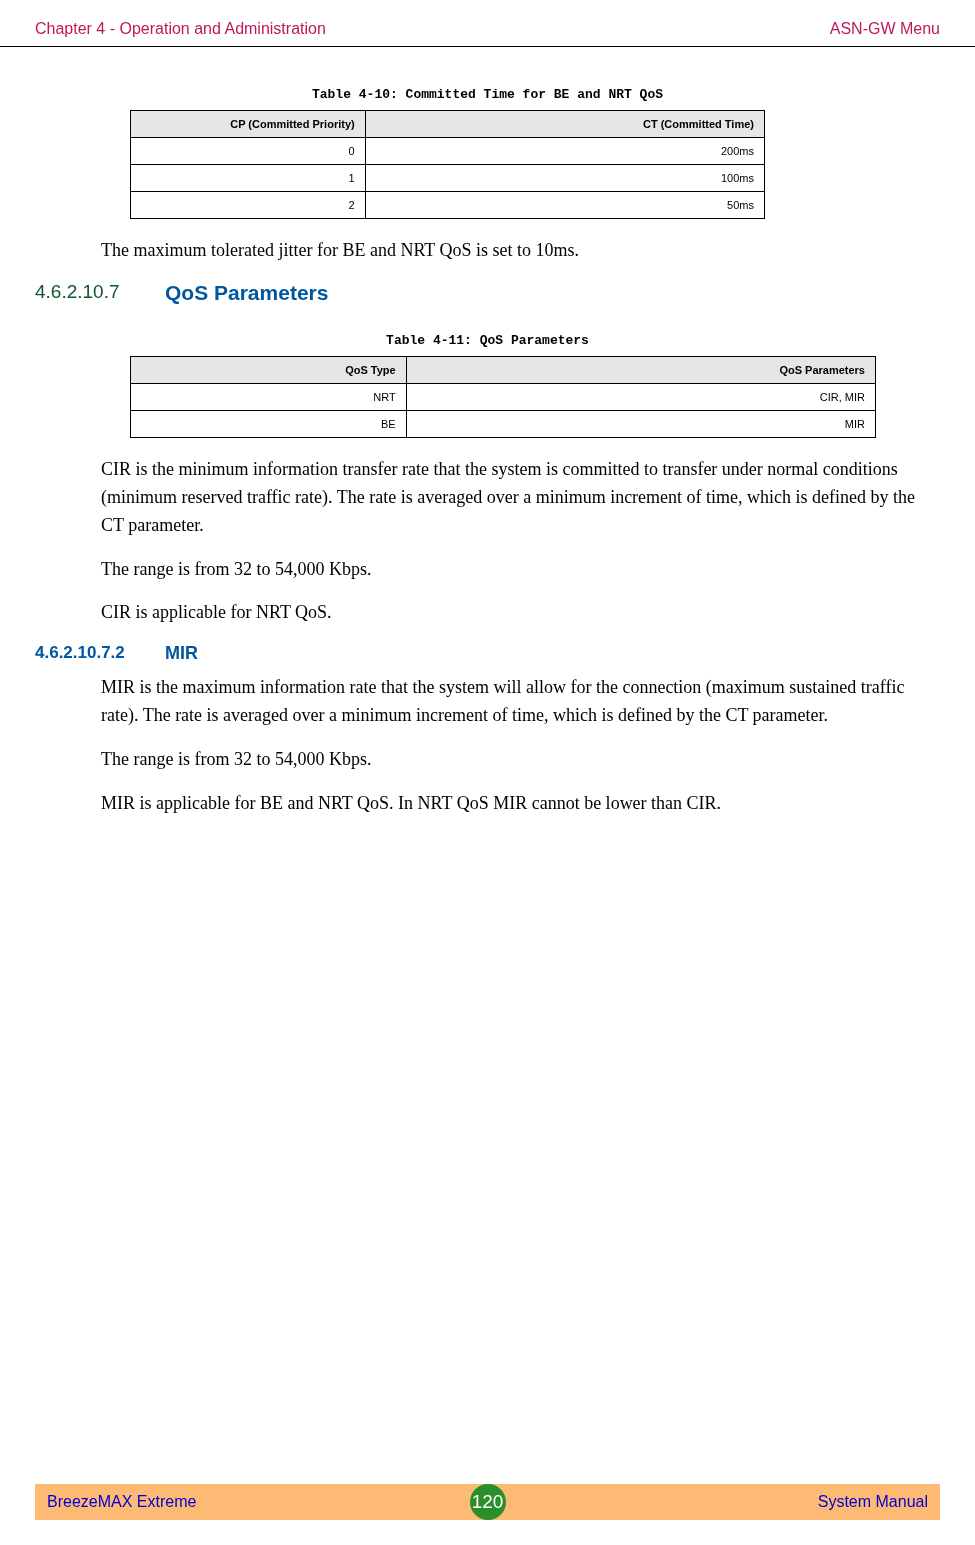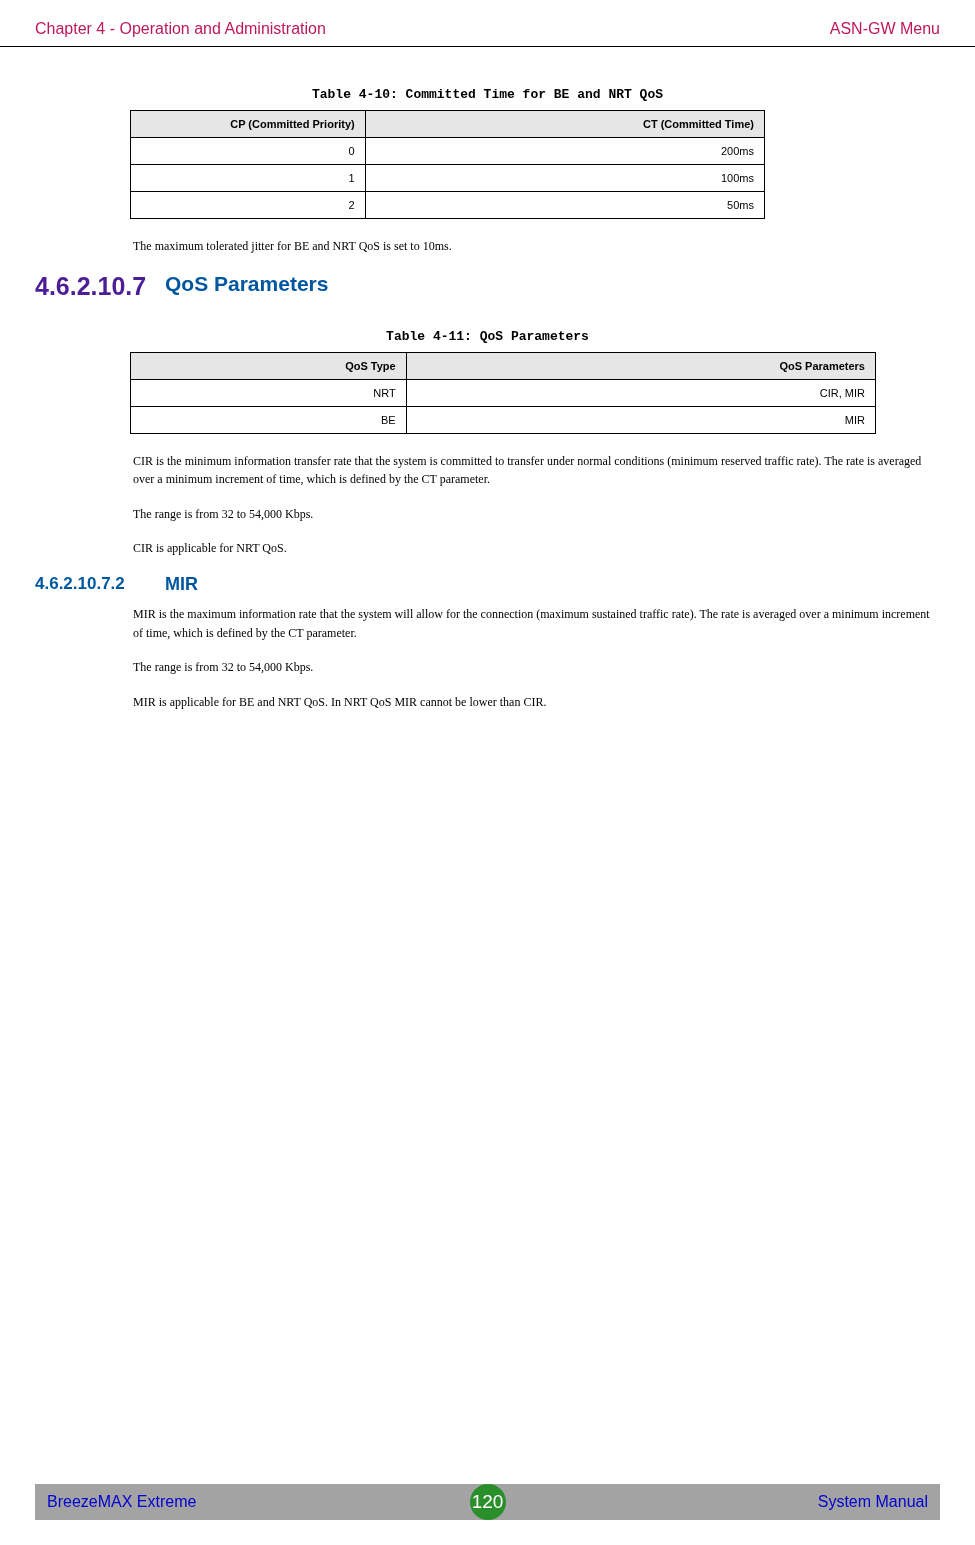--- a/index.html
+++ b/index.html
@@ -52,37 +52,37 @@
     font-size: 11px;
   }
   .data-table th {
     background: #e6e6e6;
     font-weight: bold;
   }
   .data-table .col1 { width: 235px; }
   .data-table .col2 { width: 400px; }
   .body-text {
     font-family: "Bookman Old Style", Georgia, serif;
-    font-size: 12px;
+    font-size: 18px;
     line-height: 1.55;
-    margin-left: 98px;
+    margin-left: 66px;
     margin-bottom: 16px;
     color: #000;
   }
   .section-row {
     display: flex;
     align-items: flex-start;
     margin-top: 16px;
     margin-bottom: 10px;
   }
   .section-num {
     font-family: Arial, Helvetica, sans-serif;
-    font-weight: bold;
-    font-size: 25px;
-    color: #4c1d95;
+    font-weight: normal;
+    font-size: 19px;
+    color: #14532d;
     min-width: 130px;
   }
   .section-num-sub {
     font-family: Arial, Helvetica, sans-serif;
     font-weight: bold;
     font-size: 17px;
     color: #0057a0;
     min-width: 130px;
   }
   .section-title {
@@ -98,21 +98,21 @@
     color: #0057a0;
   }
   .footer-bar {
     position: absolute;
     bottom: 25px;
     left: 0;
     width: 100%;
     padding: 0 35px;
   }
   .footer-inner {
-    background: #a3a3a3;
+    background: #fdba74;
     height: 36px;
     display: flex;
     align-items: center;
     justify-content: space-between;
     position: relative;
     padding: 4px 12px;
     font-family: Arial, Helvetica, sans-serif;
     font-size: 16px;
   }
   .footer-left { color: #0000d0; }

